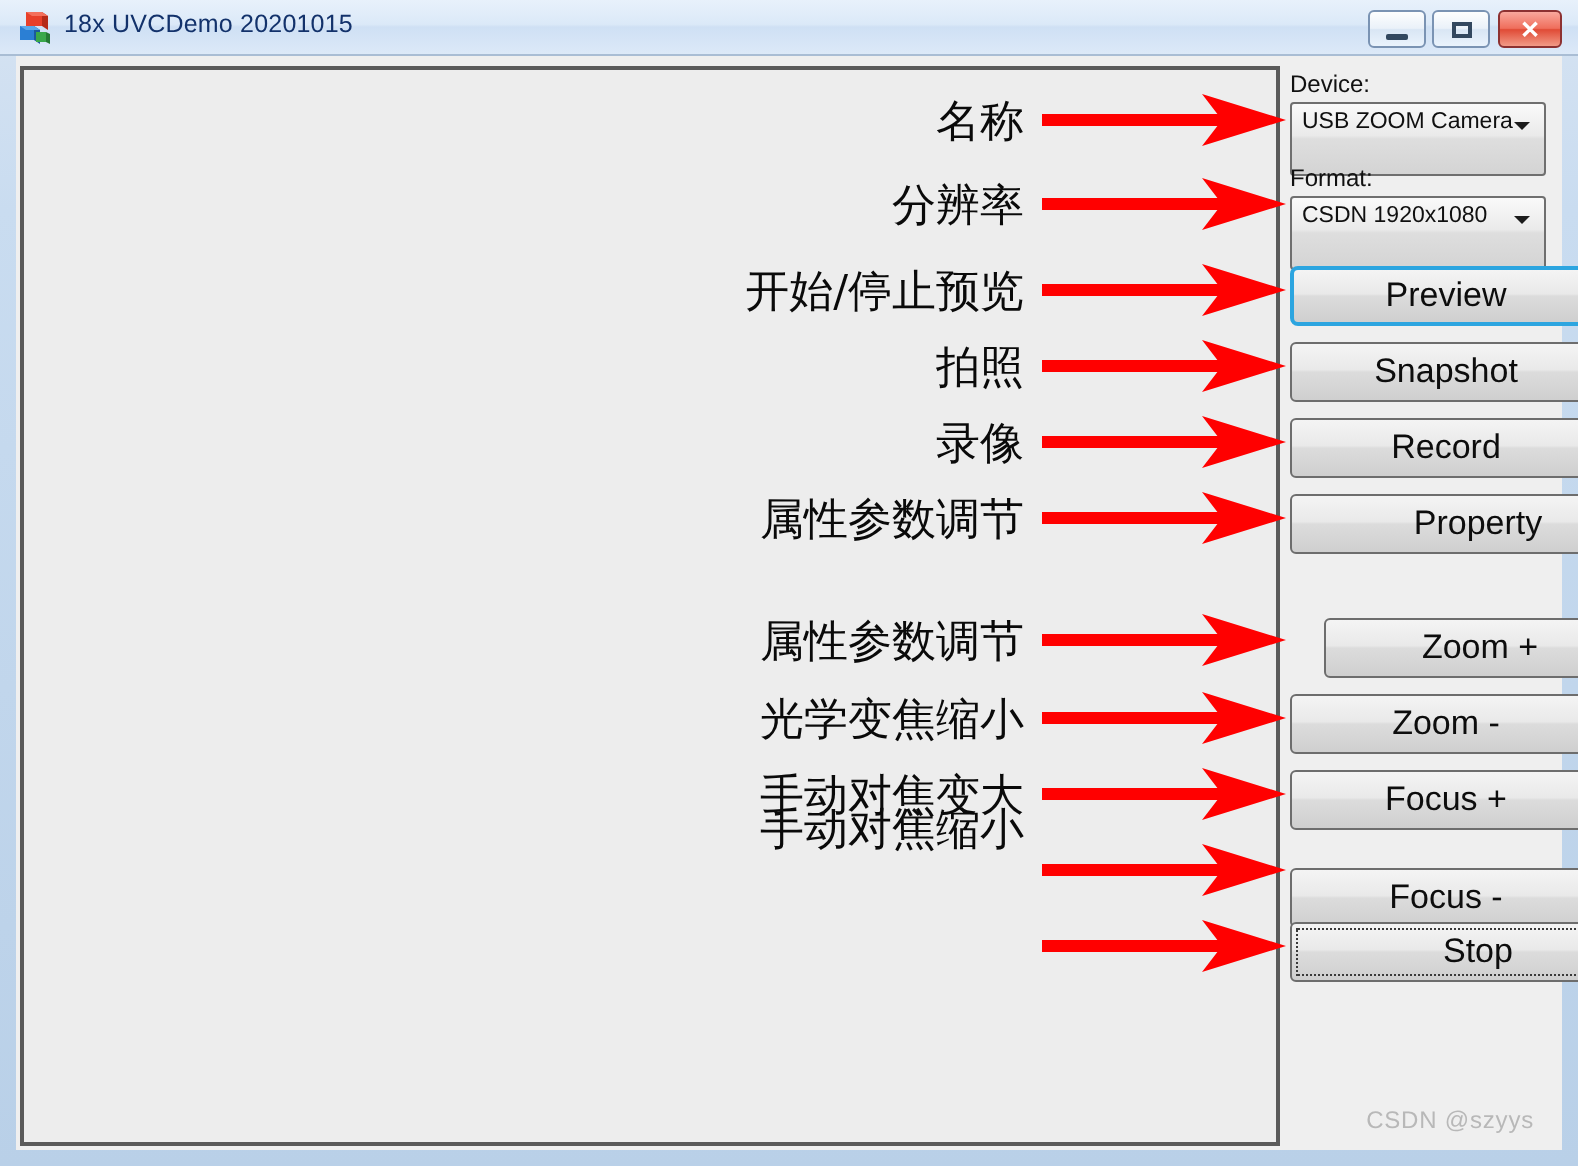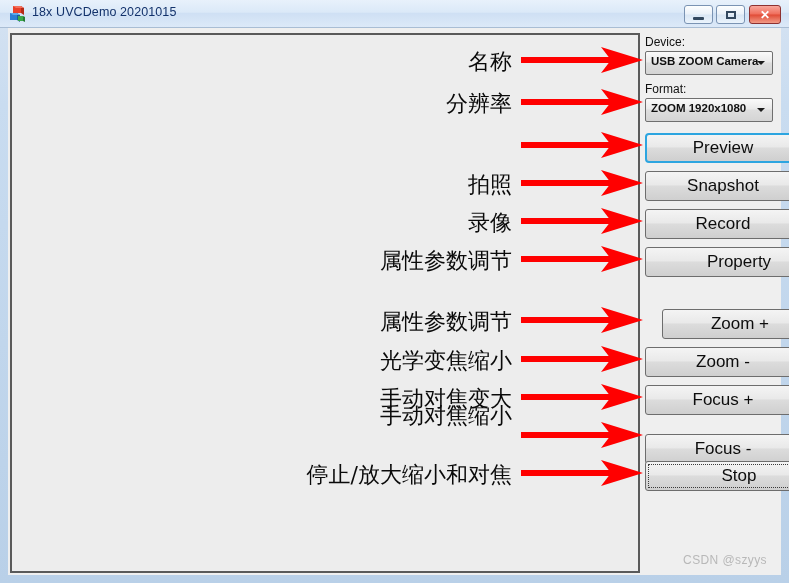--- a/index.html
+++ b/index.html
@@ -117,26 +117,25 @@
     position: absolute;
     left: 637px;
     font-size: 12px;
     color: #111111;
   }
 
   .combo {
     position: absolute;
     left: 637px;
     width: 128px;
-    height: 24px;
+    height: 37px;
     border: 1px solid #6f6f6f;
     border-radius: 2px;
     background: linear-gradient(to bottom, #fafafa 0%, #eaeaea 45%, #dedede 50%, #d4d4d4 100%);
     box-sizing: border-box;
-    font-weight: bold;
   }
   .combo-text {
     position: absolute;
     left: 5px; top: 3px;
     font-size: 11.5px;
     color: #101010;
     white-space: nowrap;
   }
   .combo-arrow {
     position: absolute;
@@ -234,21 +233,21 @@
     <div id="preview-panel"></div>
 
     <div class="col-label" style="top:7px;">Device:</div>
     <div class="combo" style="top:23px;">
       <div class="combo-text">USB ZOOM Camera</div>
       <div class="combo-arrow"></div>
     </div>
 
     <div class="col-label" style="top:54px;">Format:</div>
     <div class="combo" style="top:70px;">
-      <div class="combo-text">ZOOM 1920x1080</div>
+      <div class="combo-text">CSDN 1920x1080</div>
       <div class="combo-arrow"></div>
     </div>
 
     <div class="btn default-btn" style="top:105px;">
       <span>Preview</span>
     </div>
     <div class="btn" style="top:181px;">
       <span>Record</span>
     </div>
     <div class="btn" style="top:143px;">
@@ -282,20 +281,21 @@
     <rect x="0" y="10" width="94" height="6" fill="#ff0000"></rect>
     <path d="M 80 0 L 122 13 L 80 26 L 90 13 Z" fill="#ff0000"></path>
   </svg>
 
   <div class="anno-label" style="right:277px; top:93px;">分辨率</div>
   <svg class="anno-arrow" style="left:521px; top:89px; width:122px;" viewBox="0 0 122 26">
     <rect x="0" y="10" width="94" height="6" fill="#ff0000"></rect>
     <path d="M 80 0 L 122 13 L 80 26 L 90 13 Z" fill="#ff0000"></path>
   </svg>
 
+  <div class="anno-label" style="right:277px; top:136px;">开始/停止预览</div>
   <svg class="anno-arrow" style="left:521px; top:132px; width:122px;" viewBox="0 0 122 26">
     <rect x="0" y="10" width="94" height="6" fill="#ff0000"></rect>
     <path d="M 80 0 L 122 13 L 80 26 L 90 13 Z" fill="#ff0000"></path>
   </svg>
 
   <div class="anno-label" style="right:277px; top:174px;">拍照</div>
   <svg class="anno-arrow" style="left:521px; top:170px; width:122px;" viewBox="0 0 122 26">
     <rect x="0" y="10" width="94" height="6" fill="#ff0000"></rect>
     <path d="M 80 0 L 122 13 L 80 26 L 90 13 Z" fill="#ff0000"></path>
   </svg>
@@ -329,19 +329,18 @@
     <rect x="0" y="10" width="94" height="6" fill="#ff0000"></rect>
     <path d="M 80 0 L 122 13 L 80 26 L 90 13 Z" fill="#ff0000"></path>
   </svg>
 
   <div class="anno-label" style="right:277px; top:405px;">手动对焦缩小</div>
   <svg class="anno-arrow" style="left:521px; top:422px; width:122px;" viewBox="0 0 122 26">
     <rect x="0" y="10" width="94" height="6" fill="#ff0000"></rect>
     <path d="M 80 0 L 122 13 L 80 26 L 90 13 Z" fill="#ff0000"></path>
   </svg>
 
-  <div class="anno-label" style="right:277px; top:464px;">停止/放大缩小和对焦</div>
   <svg class="anno-arrow" style="left:521px; top:460px; width:122px;" viewBox="0 0 122 26">
     <rect x="0" y="10" width="94" height="6" fill="#ff0000"></rect>
     <path d="M 80 0 L 122 13 L 80 26 L 90 13 Z" fill="#ff0000"></path>
   </svg>
 
 </div>
 
 </body></html>

